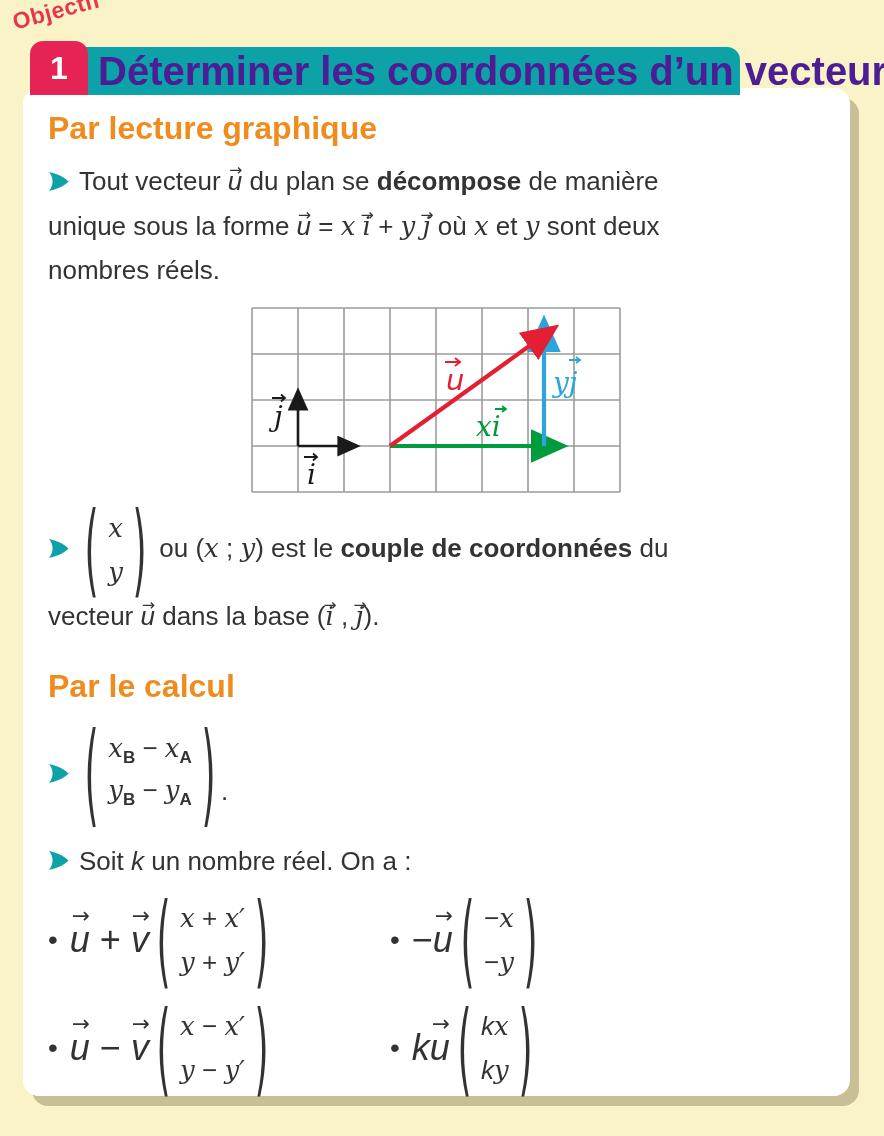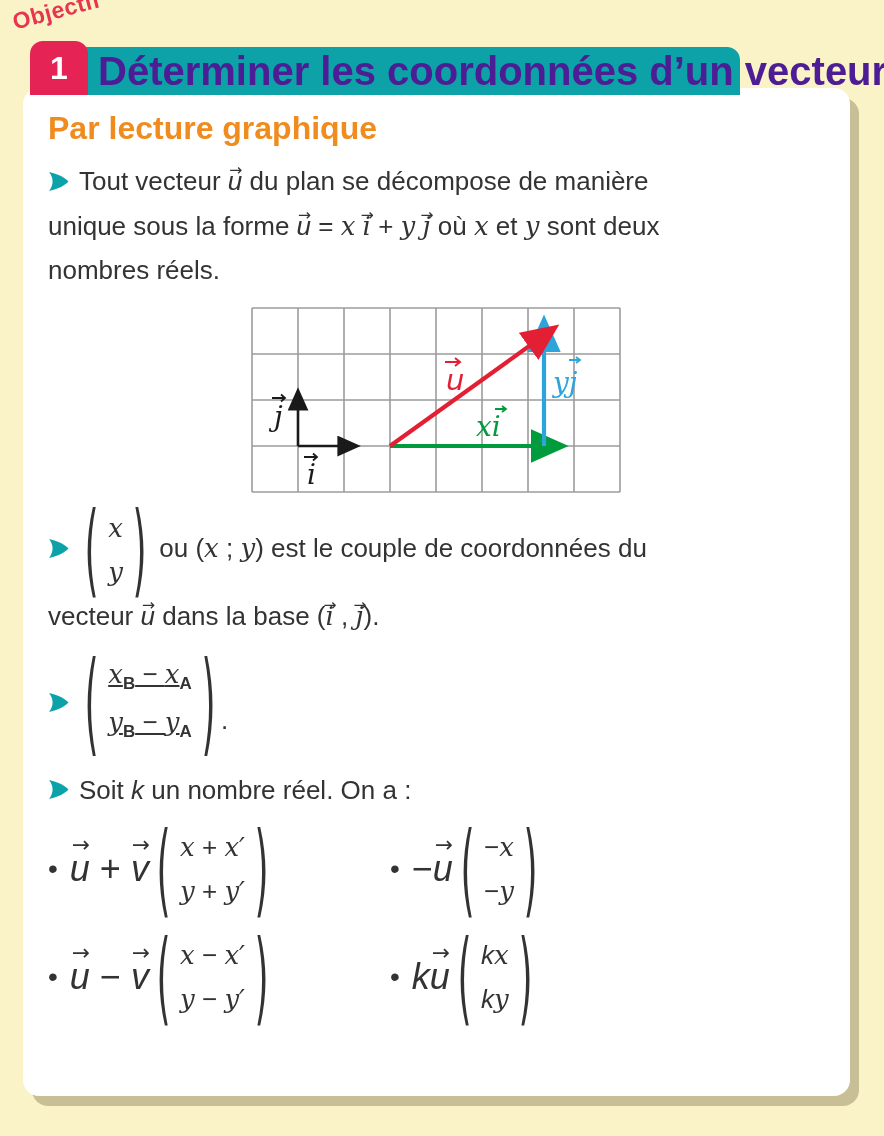--- a/index.html
+++ b/index.html
@@ -32,21 +32,21 @@
   }
   .banner-title{color:#4c1d95;font-size:40px;font-weight:bold;white-space:nowrap;}
   .content{padding:22px 26px 0 25px;}
   .sec-heading{color:#F08C1E;font-size:32px;font-weight:bold;margin:0 0 12px 0;}
   .para{font-size:26px;line-height:44px;margin:0 0 8px 0;}
   .mpara{margin-top:6px;}
   .fpara{display:flex;align-items:center;font-size:26px;line-height:44px;}
   .fpara-ab{min-height:114px;margin:2px 0 6px 0;}
   .fpara-k{margin:8px 0 2px 0;text-align:center;}
   
-  .b{font-weight:normal;}
+  .b{font-weight:bold;}
   .i{font-family:"DejaVu Serif",serif;font-style:italic;}
   .si{font-style:italic;}
   .v{position:relative;display:inline-block;}
   .v::before{
     content:"\2192";position:absolute;left:55%;top:-0.72em;transform:translateX(-50%);
     font-size:0.60em;font-style:normal;font-weight:normal;
     font-family:"DejaVu Sans",sans-serif;
   }
   .lv{position:relative;display:inline-block;}
   .lv::before{
@@ -62,21 +62,21 @@
   .fbullet{font-size:28px;margin-right:12px;}
   
   .mat{display:inline-flex;align-items:center;vertical-align:middle;margin:0 3px;}
   .paren{
     display:inline-block;font-family:"DejaVu Sans",sans-serif;font-size:44px;line-height:1;
     transform:scaleY(2.3) scaleX(0.82);transform-origin:center;padding:0 1px;
   }
   .mcol{display:inline-flex;flex-direction:column;justify-content:center;padding:0 7px;}
   .mrow{font-size:26px;line-height:44px;text-align:center;white-space:nowrap;}
   .mat-ab .paren{transform:scaleY(2.55) scaleX(0.82);}
-  .mat-ab .mrow{line-height:38px;text-decoration:underline;}
+  .mat-ab .mrow{line-height:32px;}
   .fp-period{align-self:flex-end;padding-bottom:18px;font-size:26px;}
   
   .fig{text-align:center;margin:14px 0 8px 0;}
   .fig-it{font-family:"DejaVu Serif",serif;font-style:italic;font-size:28px;}
   .fig-sit{font-family:"DejaVu Sans",sans-serif;font-style:italic;font-size:29px;}
   
   .fgrid{display:grid;grid-template-columns:342px 1fr;row-gap:2px;margin-top:4px;}
   .formula{display:flex;align-items:center;min-height:106px;}
   .flead{font-size:36px;margin-right:2px;white-space:nowrap;}
 </style>
@@ -158,20 +158,21 @@
             <path d="M1,0 C8.5,1.5 16,4.8 20.5,9.5 C16,14.2 8.5,17.5 1,19 C5.8,12.8 5.8,6.2 1,0 Z" fill="#0CA2A8"></path>
           </svg></span><span class="mat">
           <span class="paren">(</span>
           <span class="mcol">
             <span class="mrow"><span class="i">x</span></span>
             <span class="mrow"><span class="i">y</span></span>
           </span>
           <span class="paren">)</span>
         </span><span><span> ou (</span><span class="i">x</span><span> ; </span><span class="i">y</span><span>) est le </span><span class="b">couple de coordonnées</span><span> du</span><br><span>vecteur </span><span class="si v">u</span><span> dans la base (</span><span class="i v">i</span><span> , </span><span class="i v">j</span><span>).</span></span></p>
 
+    <h3 class="sec-heading" style="margin-top:30px;">Par le calcul</h3>
 
     <div class="fpara fpara-ab">
       <span class="crescent"><svg width="21" height="19" viewBox="0 0 21 19">
             <path d="M1,0 C8.5,1.5 16,4.8 20.5,9.5 C16,14.2 8.5,17.5 1,19 C5.8,12.8 5.8,6.2 1,0 Z" fill="#0CA2A8"></path>
           </svg></span>
       <span class="mat mat-ab">
           <span class="paren">(</span>
           <span class="mcol">
             <span class="mrow"><span class="i">x</span><span class="sub">B</span><span> − </span><span class="i">x</span><span class="sub">A</span></span>
             <span class="mrow"><span class="i">y</span><span class="sub">B</span><span> − </span><span class="i">y</span><span class="sub">A</span></span>

